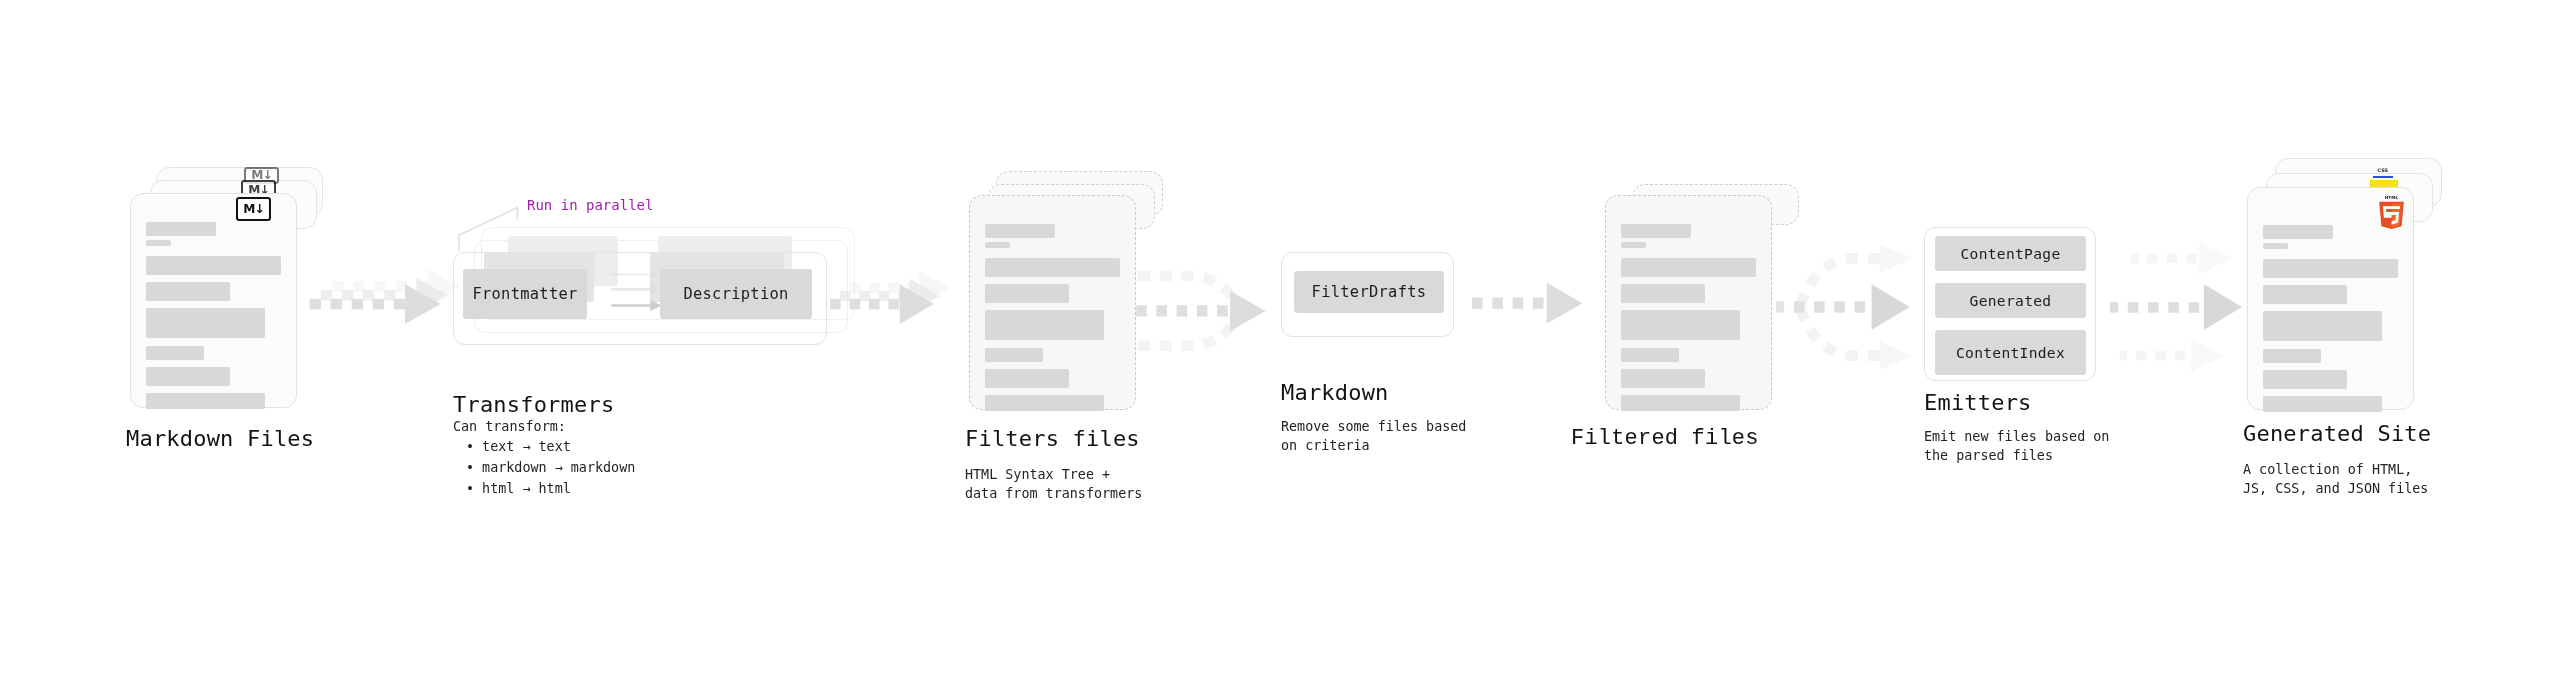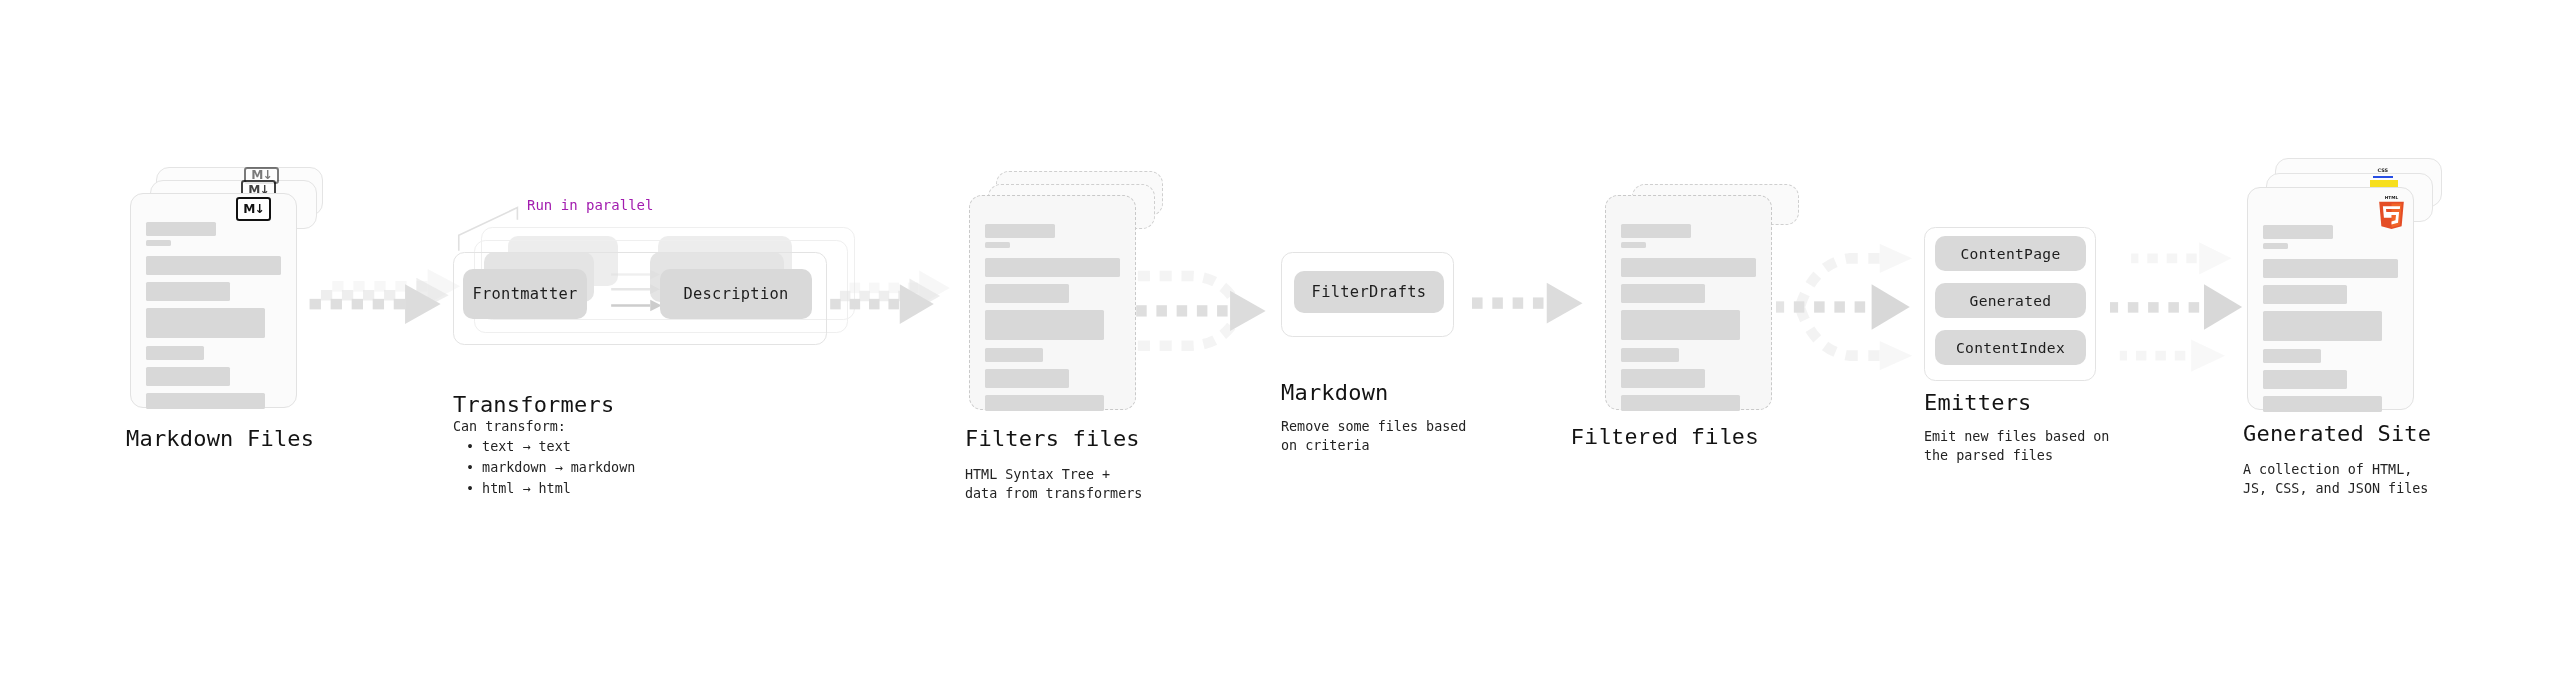--- a/index.html
+++ b/index.html
@@ -73,21 +73,21 @@
     border:1.3px solid #e3e3e3;
     border-radius:11.4px;
     background:#ffffff;
     box-sizing:border-box;
   }
   .group.ghost{border-color:#efefef;background:transparent;}
 
   .pill{
     position:absolute;
     background:#d9d9d9;
-    border-radius:10px;
+    border-radius:3px;
     display:flex;align-items:center;justify-content:center;
     font-size:15.4px;color:#1d1d1d;
     white-space:nowrap;
     letter-spacing:0.3px;
   }
   .pill.ghost{background:#ededed;color:transparent;}
   .pill.ghost2{background:#e4e4e4;color:transparent;}
 
   
   .title{
@@ -351,21 +351,21 @@
   </svg>
 
   <div class="node">
     <div class="group" style="left:1924px;top:227px;width:172px;height:154px;"></div>
     <div class="pill" style="left:1935px;top:236px;width:151px;height:35px;font-size:14.6px;">
       <span>ContentPage</span>
     </div>
     <div class="pill" style="left:1935px;top:283px;width:151px;height:35px;font-size:14.6px;">
       <span>Generated</span>
     </div>
-    <div class="pill" style="left:1935px;top:330px;width:151px;height:35px;font-size:14.6px;">
+    <div class="pill" style="left:1935px;top:330px;width:151px;height:45px;font-size:14.6px;">
       <span>ContentIndex</span>
     </div>
     <div class="title" style="left:1924px;top:390px;">Emitters</div>
     <div class="sub" style="left:1924px;top:427px;">Emit new files based on
 the parsed files</div>
   </div>
 
   <svg class="arrowsvg" style="left:2110px;top:234px;" width="154" height="146" viewBox="0 0 190 180">
     <g opacity="0.48">
       <rect x="26" y="24" width="9" height="12" fill="#ececec"></rect>

